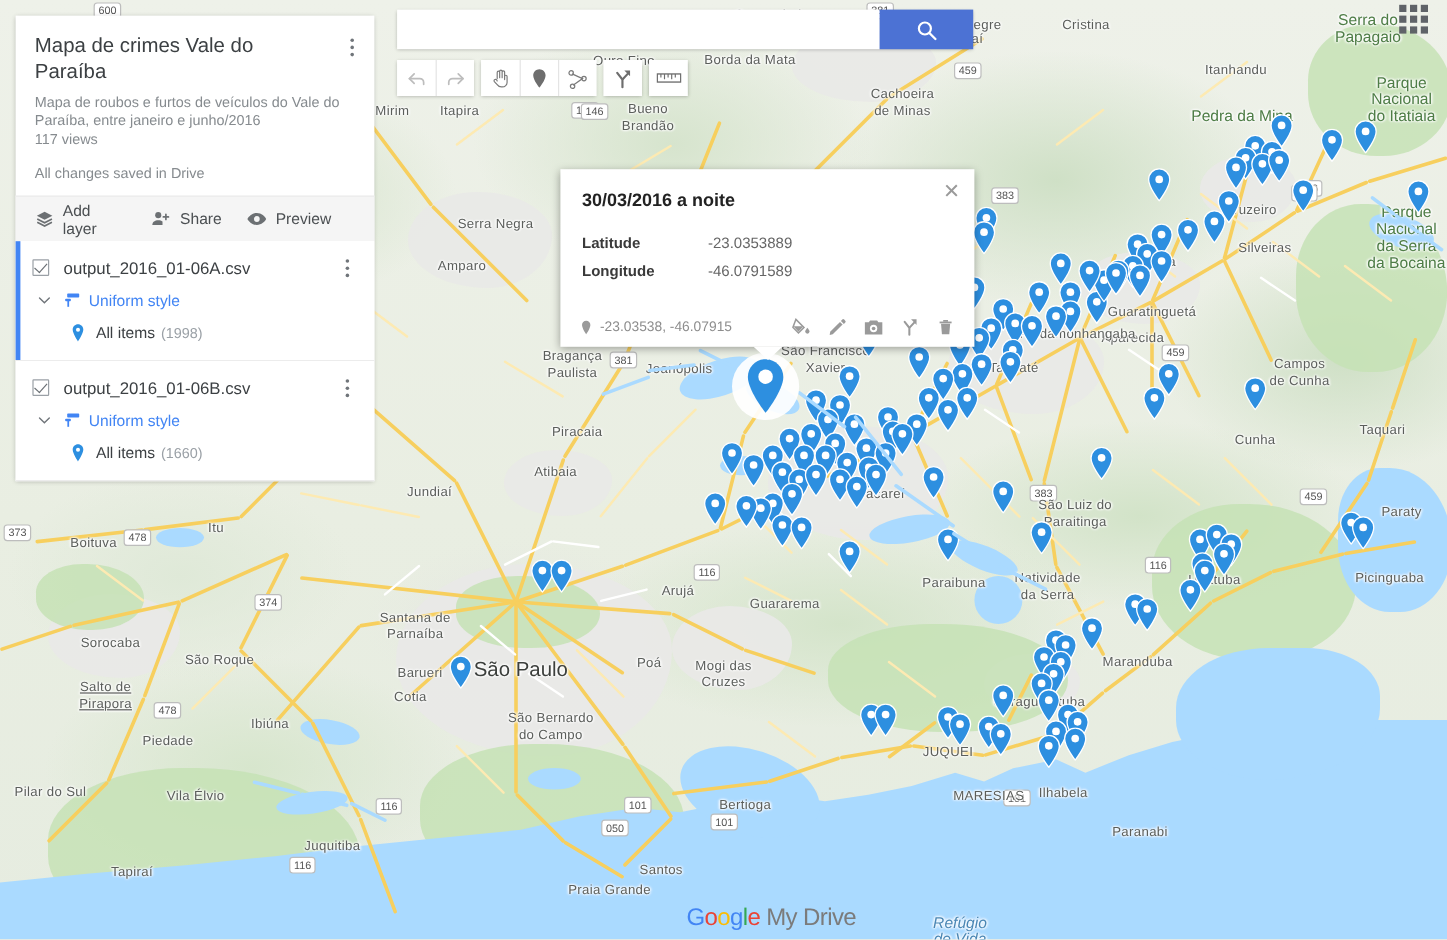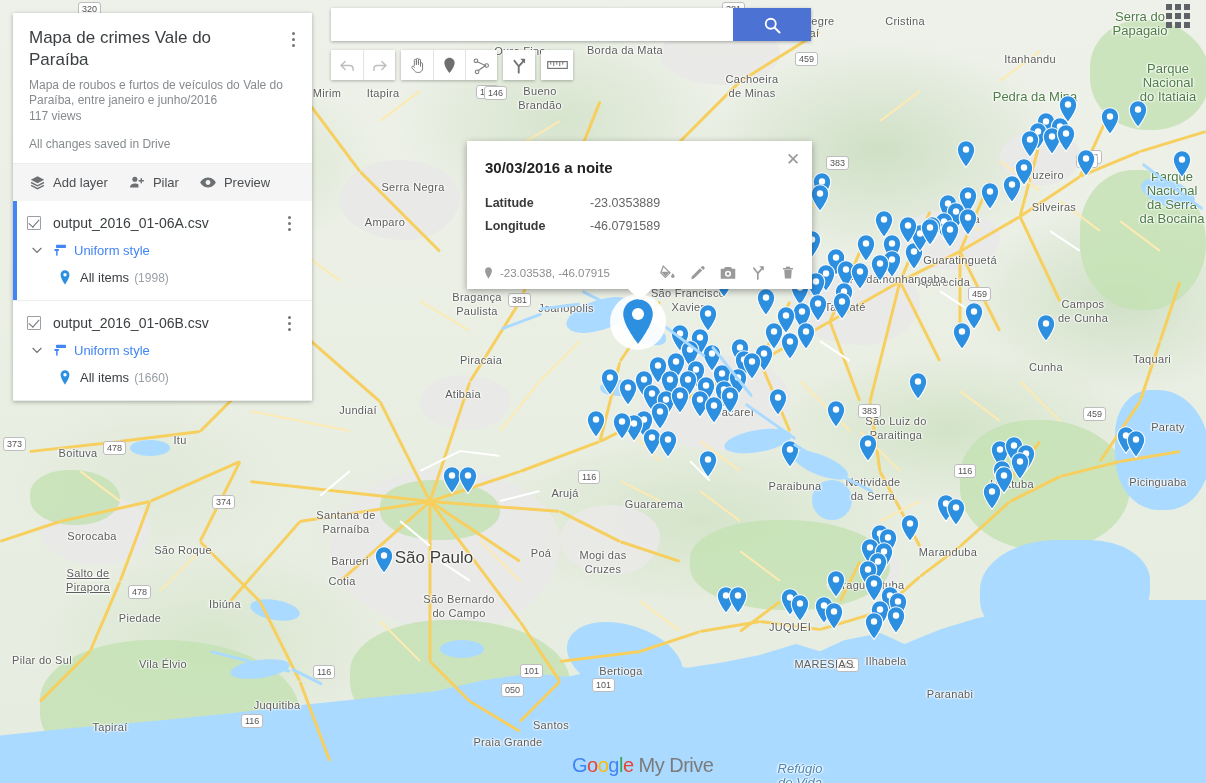--- a/index.html
+++ b/index.html
@@ -477,21 +477,21 @@
         <div class="shield" style="left: 501px; top: 683px;">050</div>
         <div class="shield" style="left: 592px; top: 678px;">101</div>
         <div class="shield" style="left: 3px; top: 437px;">373</div>
         <div class="shield" style="left: 103px; top: 441px;">478</div>
         <div class="shield" style="left: 212px; top: 495px;">374</div>
         <div class="shield" style="left: 128px; top: 585px;">478</div>
         <div class="shield" style="left: 241px; top: 714px;">116</div>
         <div class="shield" style="left: 484px; top: 86px;">146</div>
         <div class="shield" style="left: 954px; top: 464px;">116</div>
         <div class="shield" style="left: 836px; top: 658px;">101</div>
-        <div class="shield" style="left: 78px; top: 2px;">320</div>
+        <div class="shield" style="left: 78px; top: 2px;">600</div>
         <div class="shield" style="left: 1076px; top: 154px;">116</div>
       </div>
 
     <div id="places">
         <div class="place small" style="left: 398px; top: 14px;">Espírito Santo</div>
         <div class="place small" style="left: 640px; top: 6px;">Congonhal</div>
         <div class="place small" style="left: 800px; top: 14px;">Pouso Alegre</div>
         <div class="place small" style="left: 905px; top: 14px;">Cristina</div>
         <div class="place park" style="left: 1140px; top: 10px;">Serra do
 Papagaio</div>
@@ -1470,21 +1470,21 @@
           <path d="M3 16 L12 20.6 L21 16" fill="none" stroke="#6c7073" stroke-width="2"></path>
         </svg>
         <span class="lbl">Add layer</span>
       </div>
       <div class="pact">
         <svg width="18" height="17" viewBox="0 0 24 24">
           <circle cx="9" cy="7.5" r="3.6" fill="#6c7073"></circle>
           <path d="M2 19c0-3.8 3.2-5.6 7-5.6 2 0 3.8.5 5 1.5 V19 Z" fill="#6c7073"></path>
           <path d="M18 6.5v6M15 9.5h6" stroke="#6c7073" stroke-width="2" stroke-linecap="round"></path>
         </svg>
-        <span class="lbl">Pilar</span>
+        <span class="lbl">Share</span>
       </div>
       <div class="pact">
         <svg width="18" height="17" viewBox="0 0 24 24">
           <path d="M12 5C6.5 5 2.3 9.2 1 12c1.3 2.8 5.5 7 11 7s9.7-4.2 11-7c-1.3-2.8-5.5-7-11-7z" fill="#6c7073"></path>
           <circle cx="12" cy="12" r="3.4" fill="#f5f5f5"></circle>
         </svg>
         <span class="lbl">Preview</span>
       </div>
     </div>
 

